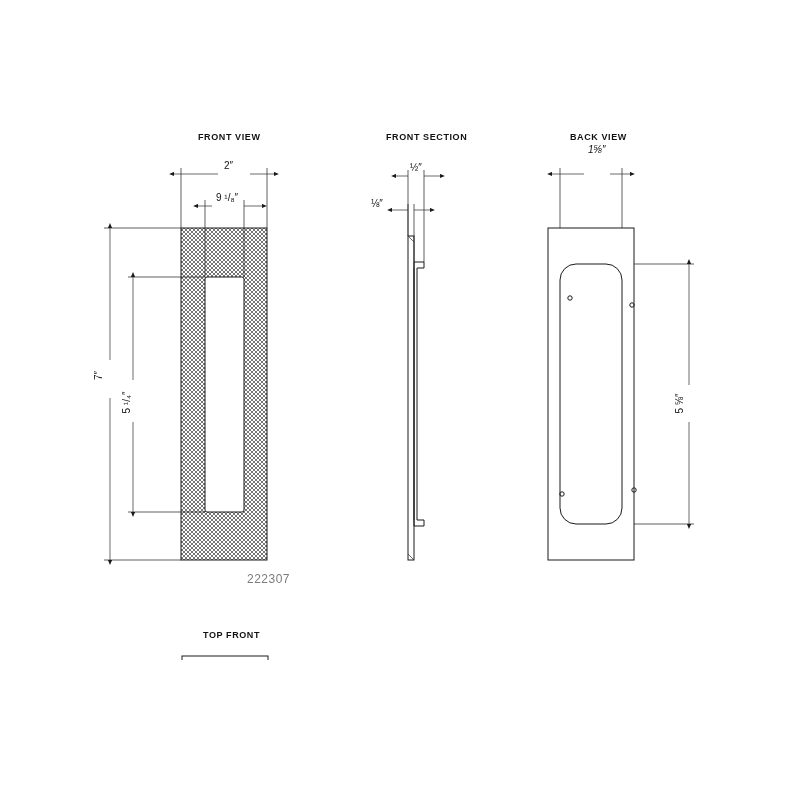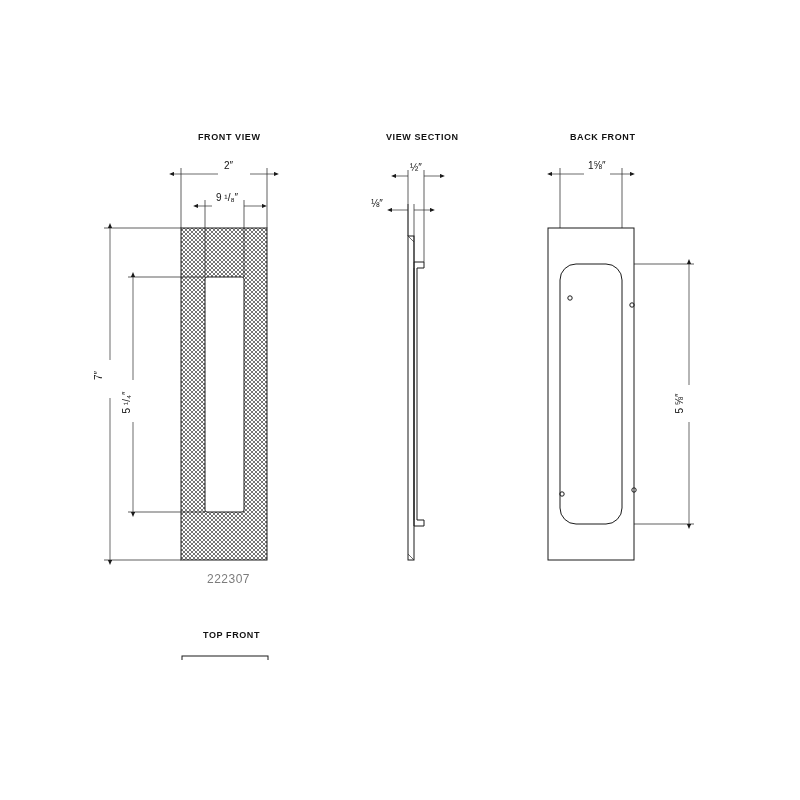--- a/index.html
+++ b/index.html
@@ -23,20 +23,21 @@
     letter-spacing: 0.6px;
     color: #111;
     white-space: nowrap;
   }
   .part-number {
     position: absolute;
     font-size: 12px;
     color: #7c7c7c;
     letter-spacing: 0.5px;
     white-space: nowrap;
+    margin-left: 40px;
   }
   .dim-label {
     position: absolute;
     font-size: 10px;
     color: #111;
     white-space: nowrap;
   }
   .dim-label.vert {
     transform-origin: center center;
   }
@@ -46,36 +47,36 @@
   .ext { stroke: #1a1a1a; stroke-width: 0.7; fill: none; }
   .fillwhite { fill: #ffffff; }
   .knurl-fill { fill: url(#knurl); }
 </style>
 </head>
 <body>
 
 <div id="sheet">
 
   <div class="view-title" style="left:198px; top:132px;">FRONT VIEW</div>
-  <div class="view-title" style="left:386px; top:132px;">VIEW SECTION</div>
-  <div class="view-title" style="left:570px; top:132px;">BACK FRONT</div>
+  <div class="view-title" style="left:386px; top:132px;">FRONT SECTION</div>
+  <div class="view-title" style="left:570px; top:132px;">BACK VIEW</div>
   <div class="view-title" style="left:203px; top:630px;">TOP FRONT</div>
 
   <div class="part-number" style="left:207px; top:572px;">222307</div>
 
   <div class="dim-label" style="left:224px; top:160px;">2″</div>
   <div class="dim-label" style="left:216px; top:192px;">9 ¹/₈″</div>
 
   <div class="dim-label vert" style="left:94px; top:370px; transform: rotate(-90deg);">7″</div>
   <div class="dim-label vert" style="left:115px; top:397px; transform: rotate(-90deg);">5 ¹/₄″</div>
 
   <div class="dim-label" style="left:410px; top:162px;">½″</div>
   <div class="dim-label" style="left:371px; top:198px;">⅛″</div>
 
-  <div class="dim-label" style="left:588px; top:160px;">1⅝″</div>
+  <div class="dim-label" style="left:588px; top:144px;font-style:italic;">1⅝″</div>
   <div class="dim-label vert" style="left:669px; top:398px; transform: rotate(-90deg);">5 ⅝″</div>
 
   <svg width="800" height="800">
     <defs>
       <pattern id="knurl" width="4" height="4" patternUnits="userSpaceOnUse">
         <rect width="4" height="4" fill="#ffffff"></rect>
         <path d="M0 0 L4 4 M4 0 L0 4" stroke="#3a3a3a" stroke-width="0.7"></path>
       </pattern>
       <marker id="arrL" markerWidth="8" markerHeight="8" refX="7" refY="3" orient="auto">
         <path d="M7,0 L7,6 L0,3 z" fill="#1a1a1a"></path>

